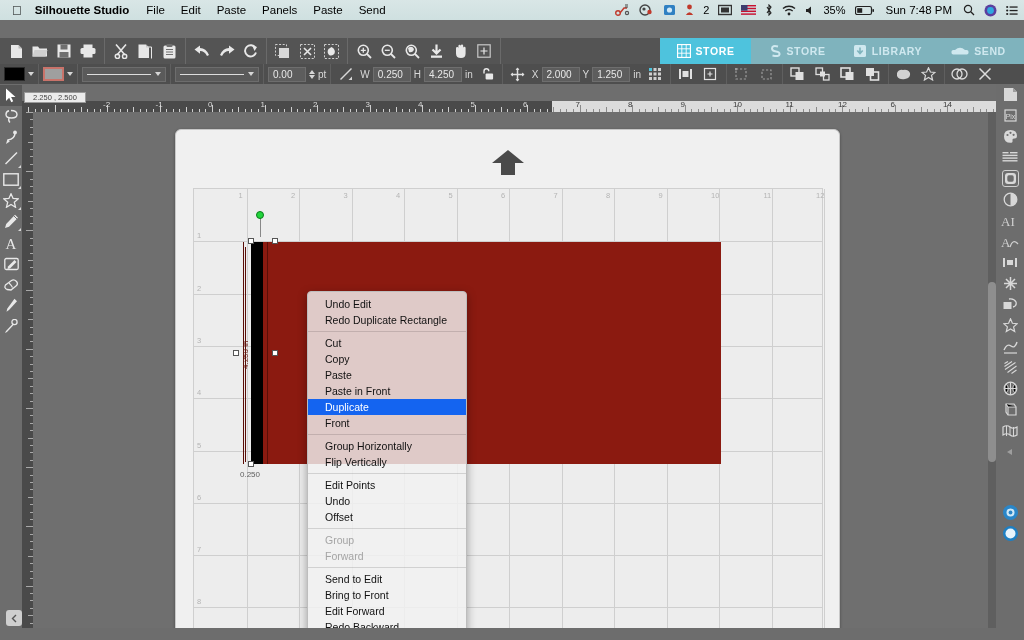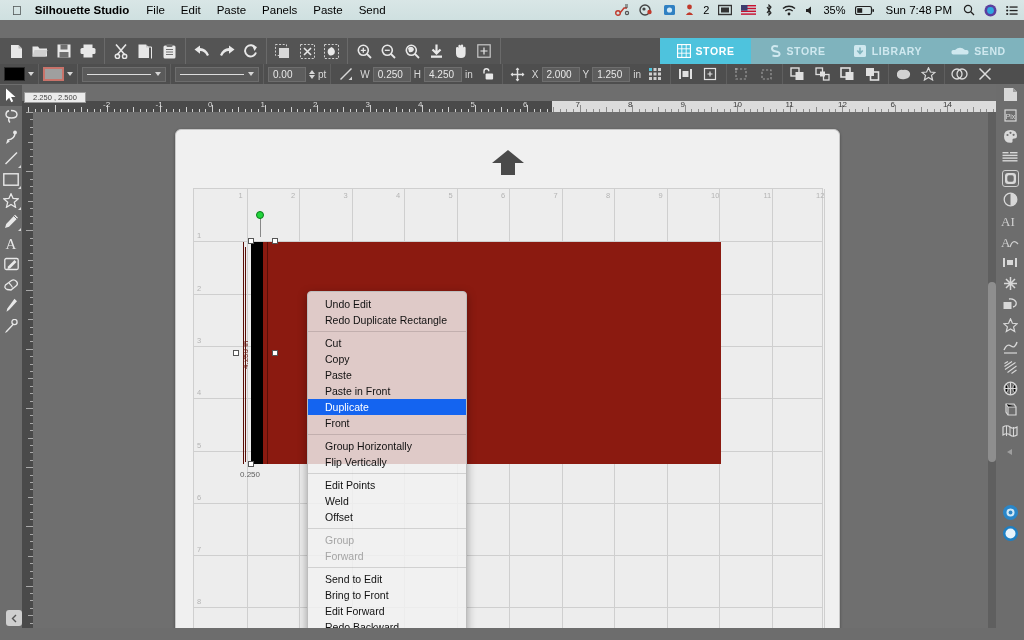--- a/index.html
+++ b/index.html
@@ -1154,21 +1154,21 @@
           <div class="mrow">Copy</div>
           <div class="mrow">Paste</div>
           <div class="mrow">Paste in Front</div>
           <div class="mrow hl">Duplicate</div>
           <div class="mrow">Front</div>
           <div class="ctxsep"></div>
           <div class="mrow">Group Horizontally</div>
           <div class="mrow">Flip Vertically</div>
           <div class="ctxsep"></div>
           <div class="mrow">Edit Points</div>
-          <div class="mrow">Weld</div>
+          <div class="mrow">Undo</div>
           <div class="mrow">Offset</div>
           <div class="ctxsep"></div>
           <div class="mrow dis">Group</div>
           <div class="mrow dis">Forward</div>
           <div class="ctxsep"></div>
           <div class="mrow">Send to Edit</div>
           <div class="mrow">Bring to Front</div>
           <div class="mrow">Edit Forward</div>
           <div class="mrow">Redo Backward</div>
         </div>

